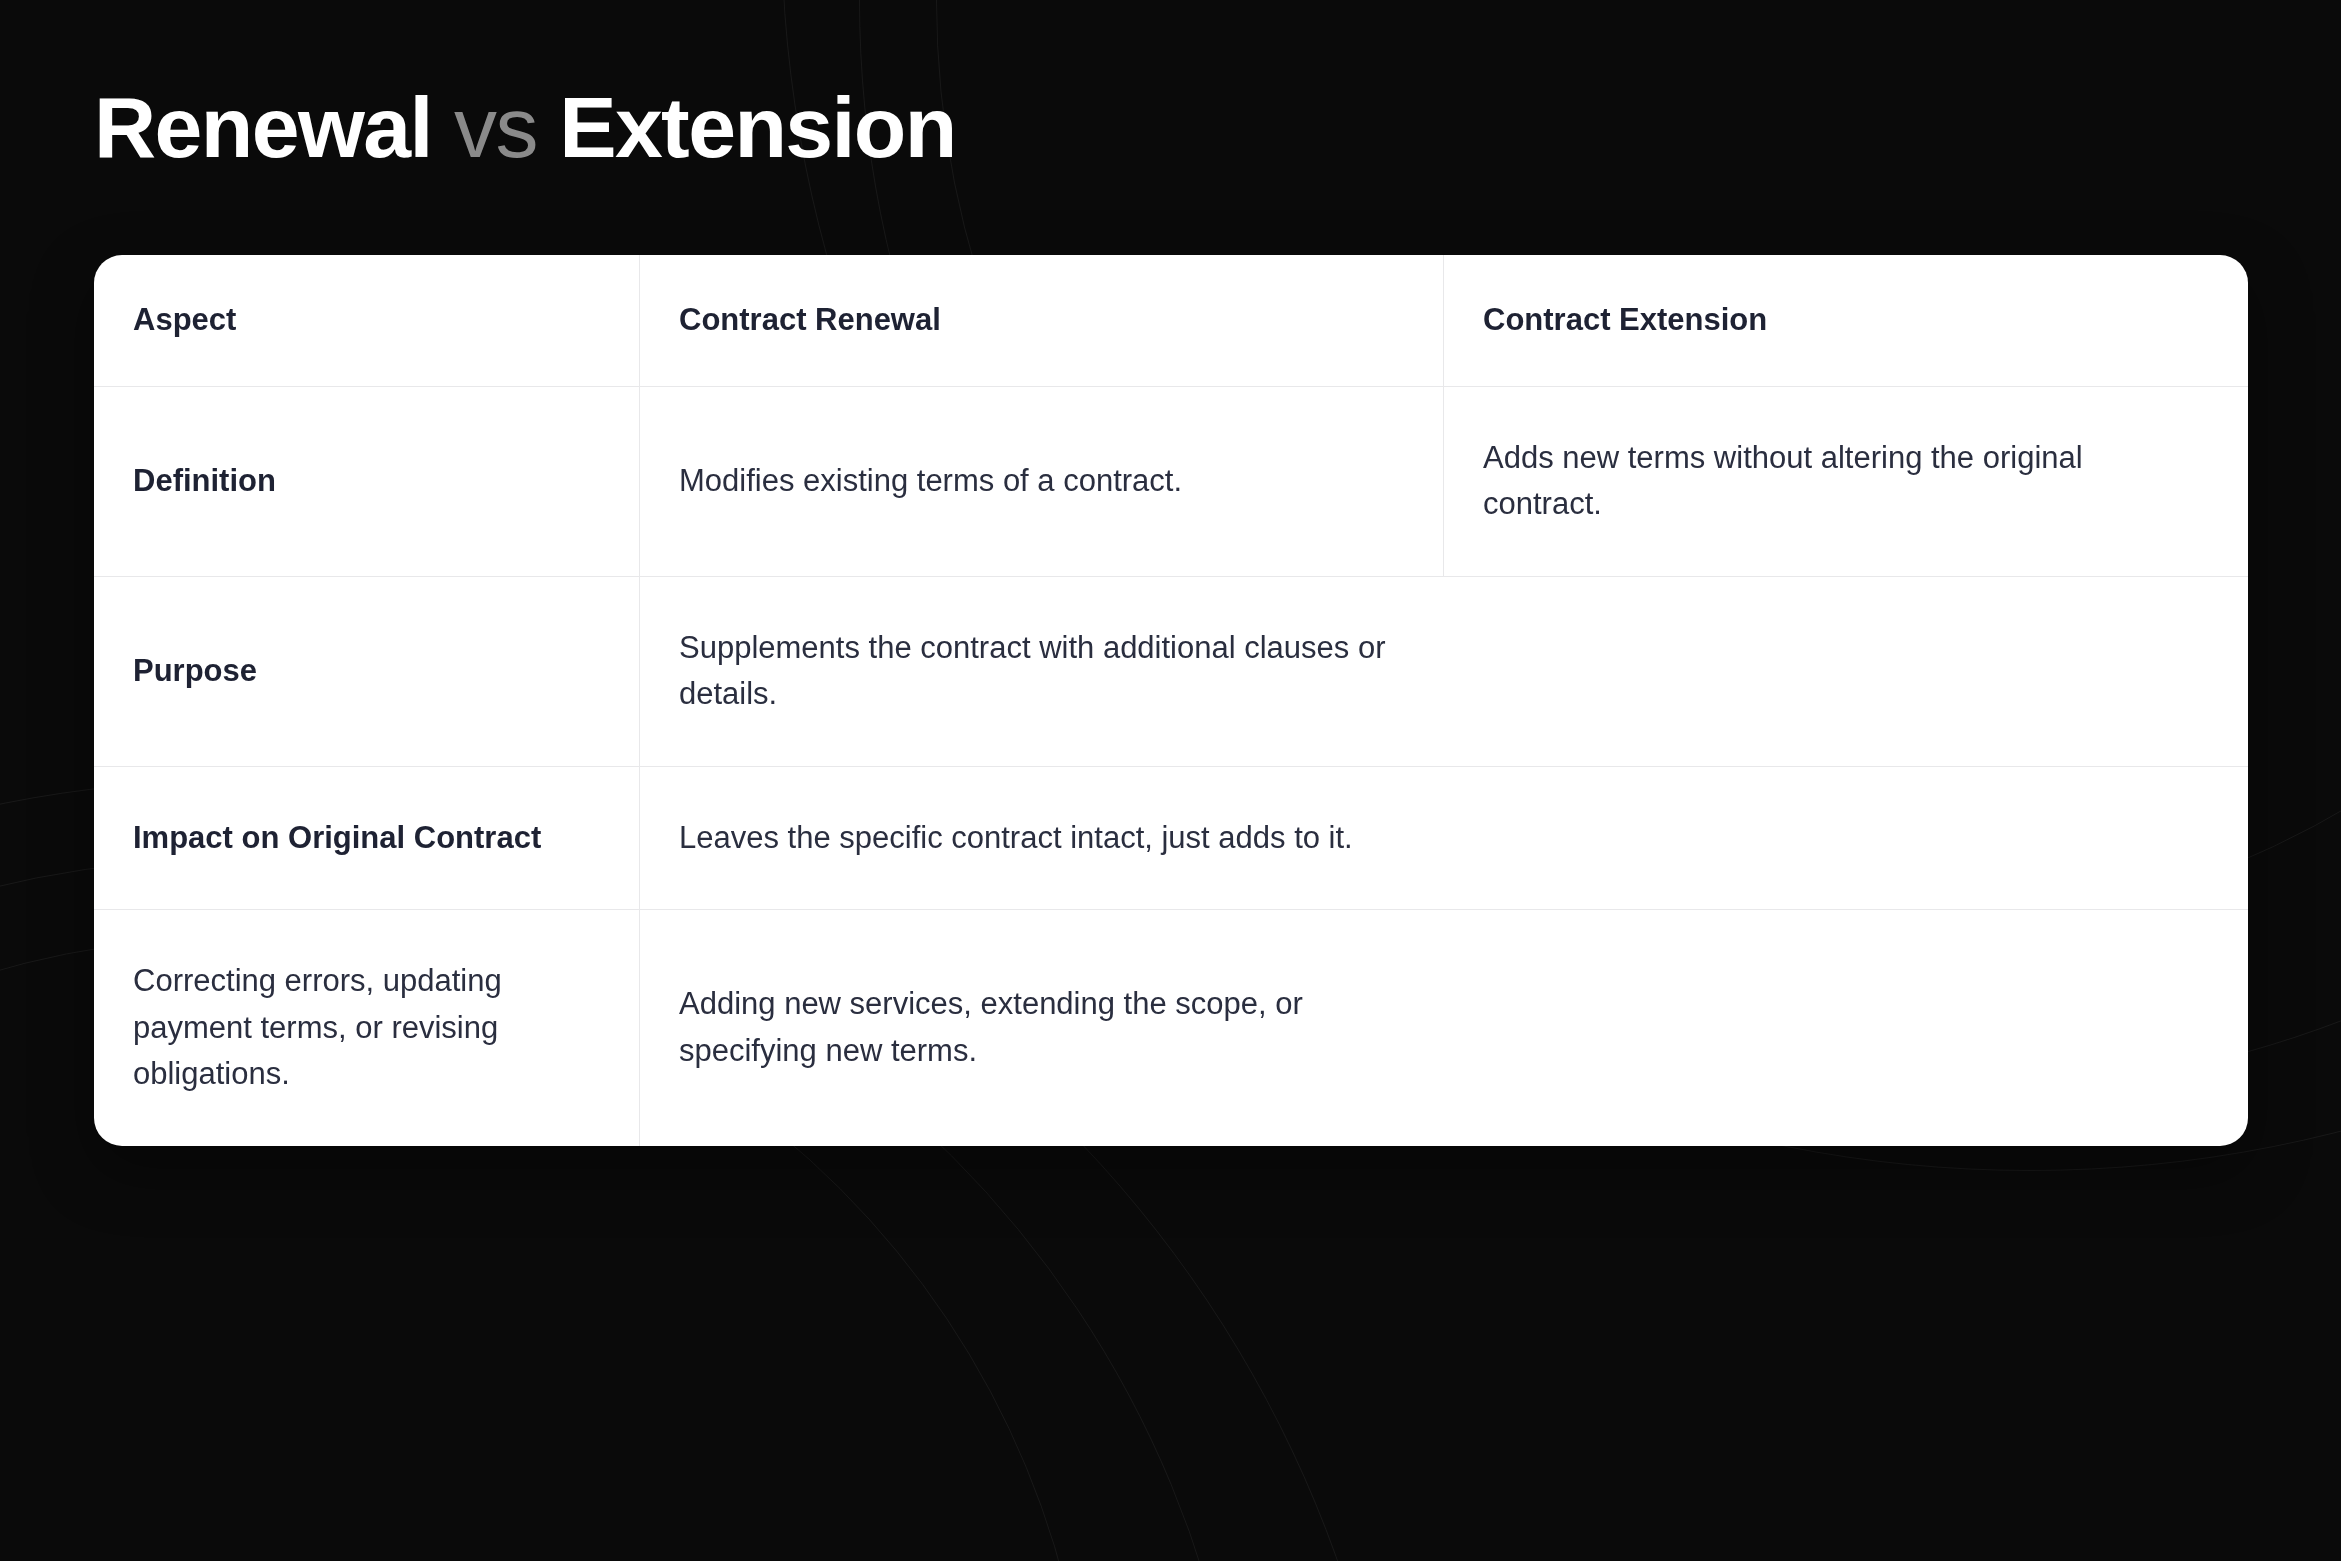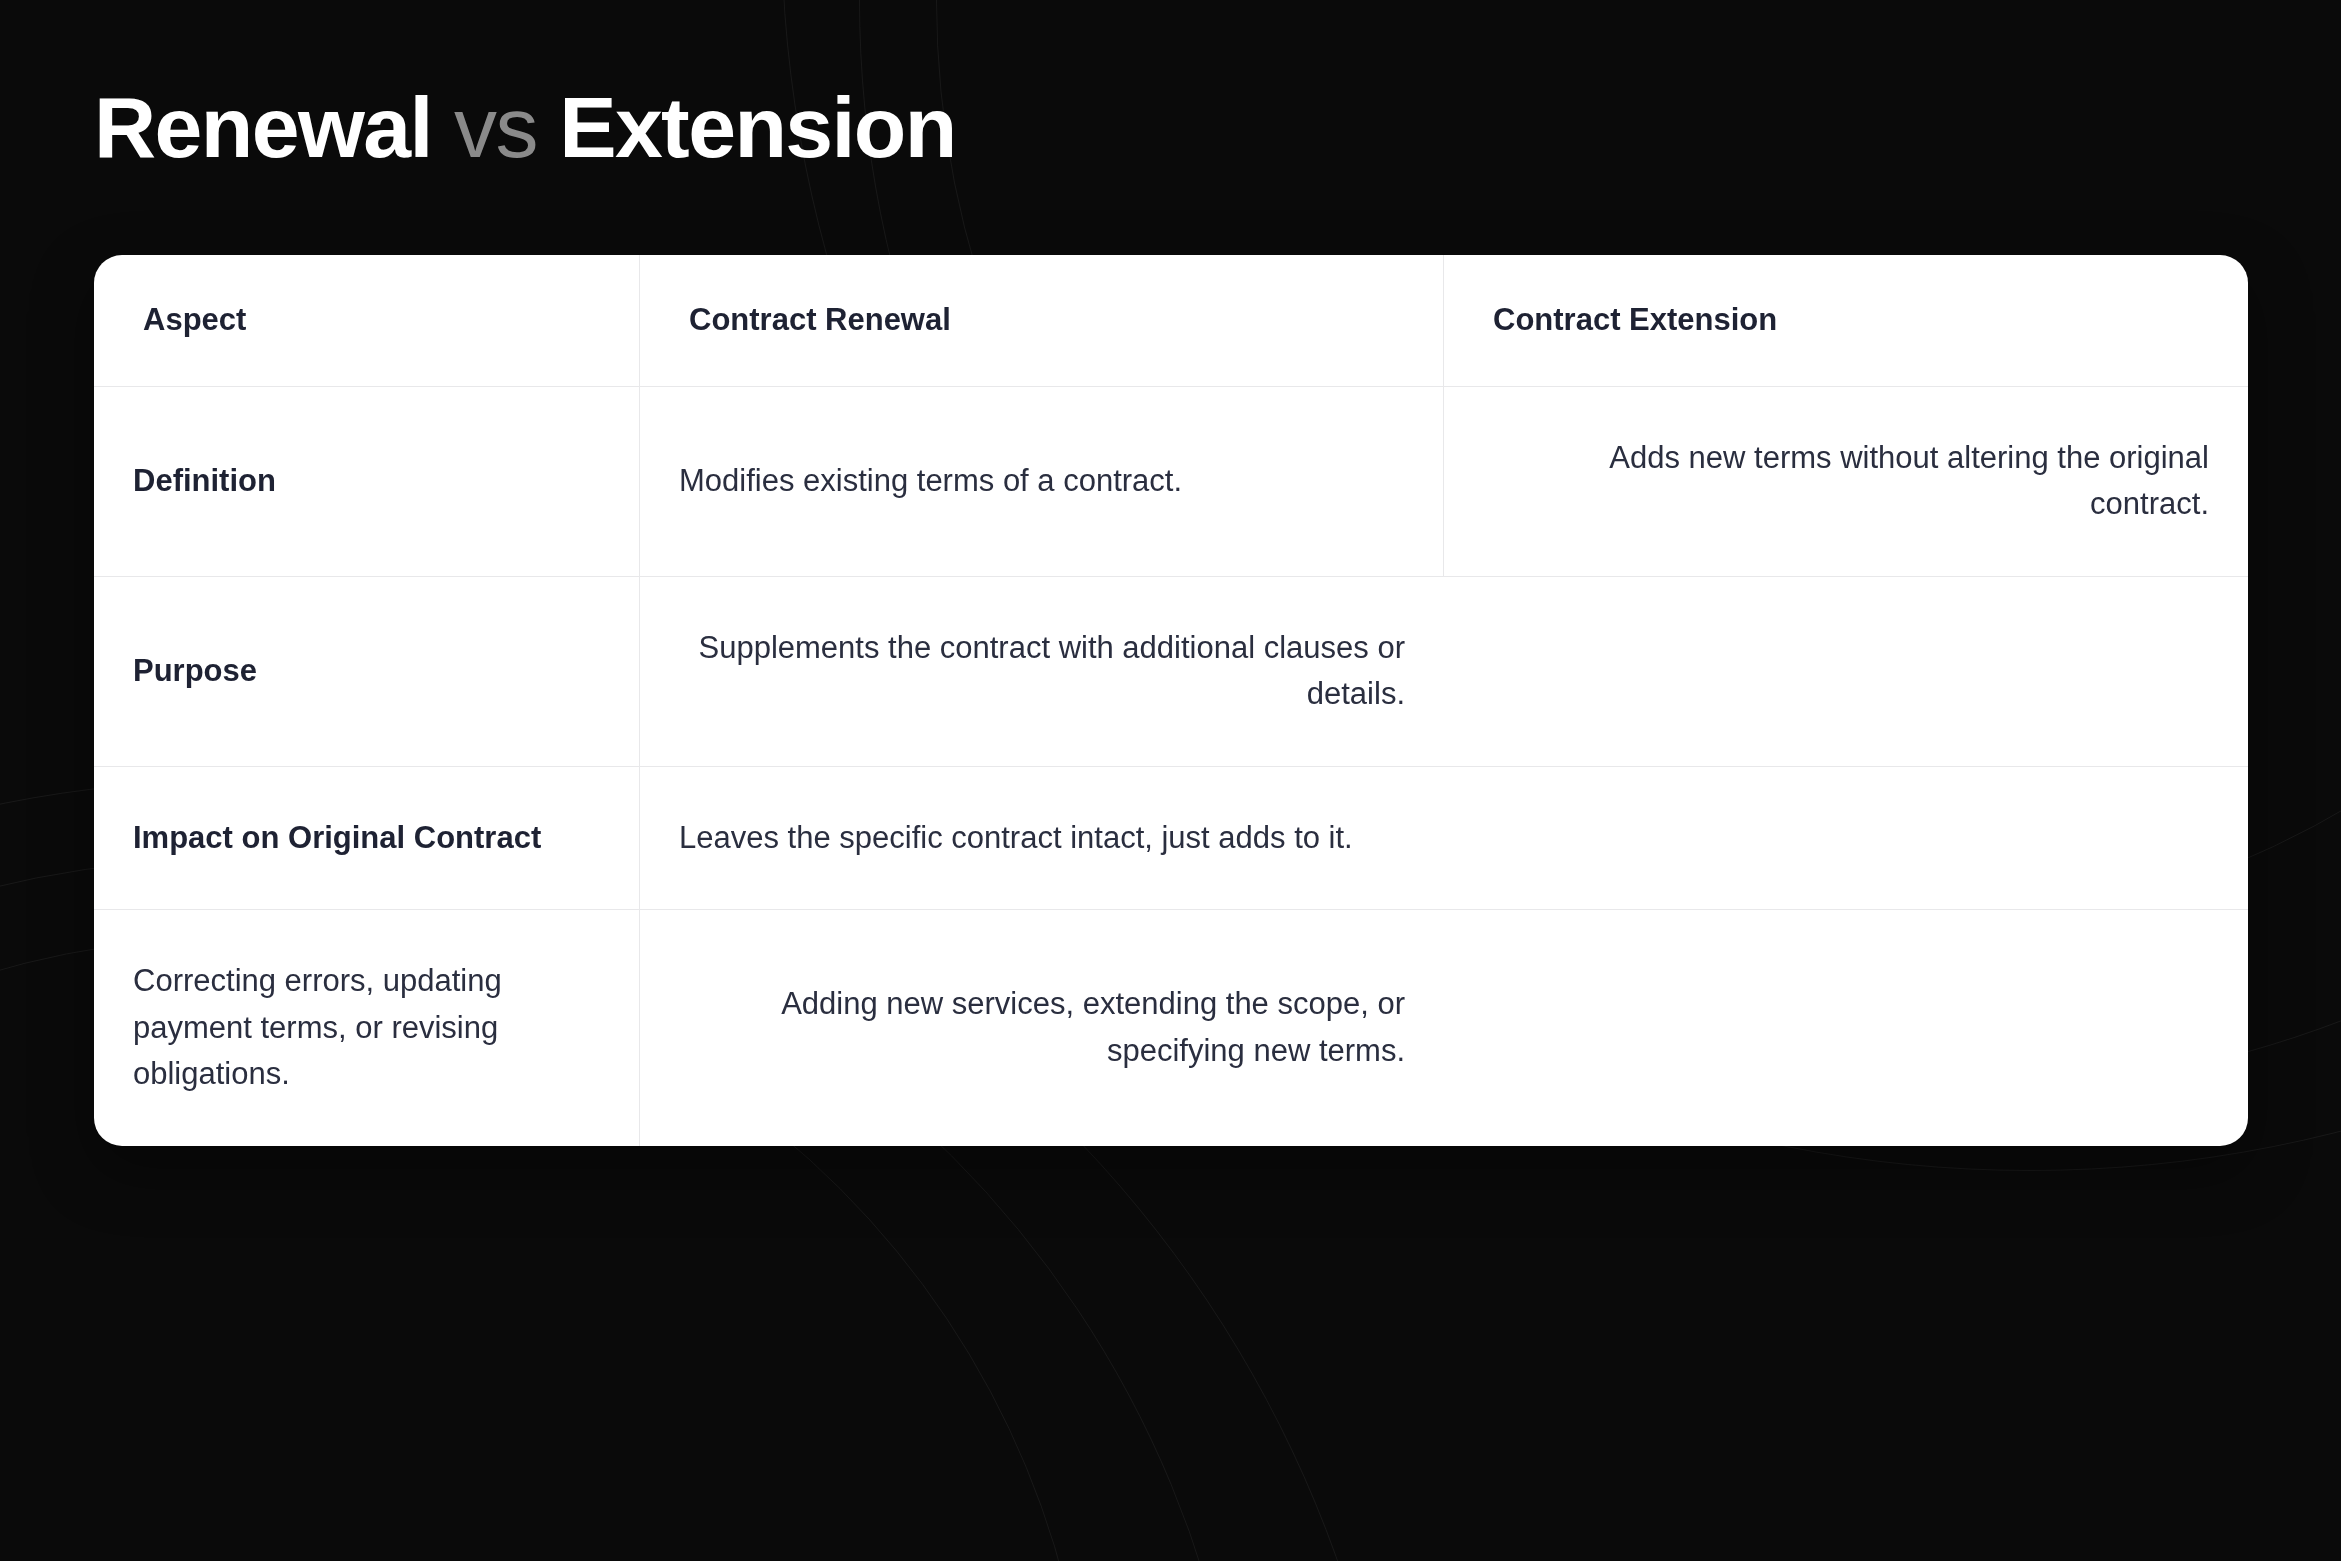--- a/index.html
+++ b/index.html
@@ -78,27 +78,26 @@
       border-right: 0.8px solid #e8e8ea;
       display: flex;
       align-items: center;
       color: #1e2233;
       font-size: 31px;
       line-height: 1.5;
     }
     
     .cell:last-child {
       border-right: none;
-      text-align: right;
     }
     
     .header-row .cell {
       font-weight: 600;
       font-size: 31px;
-      padding: 42px 49px;
+      padding: 42px 39px;
     }
     
     .aspect-cell {
       font-weight: 600;
     }
     
     .data-cell {
       font-weight: 400;
       color: #2a2e3f;
     }

